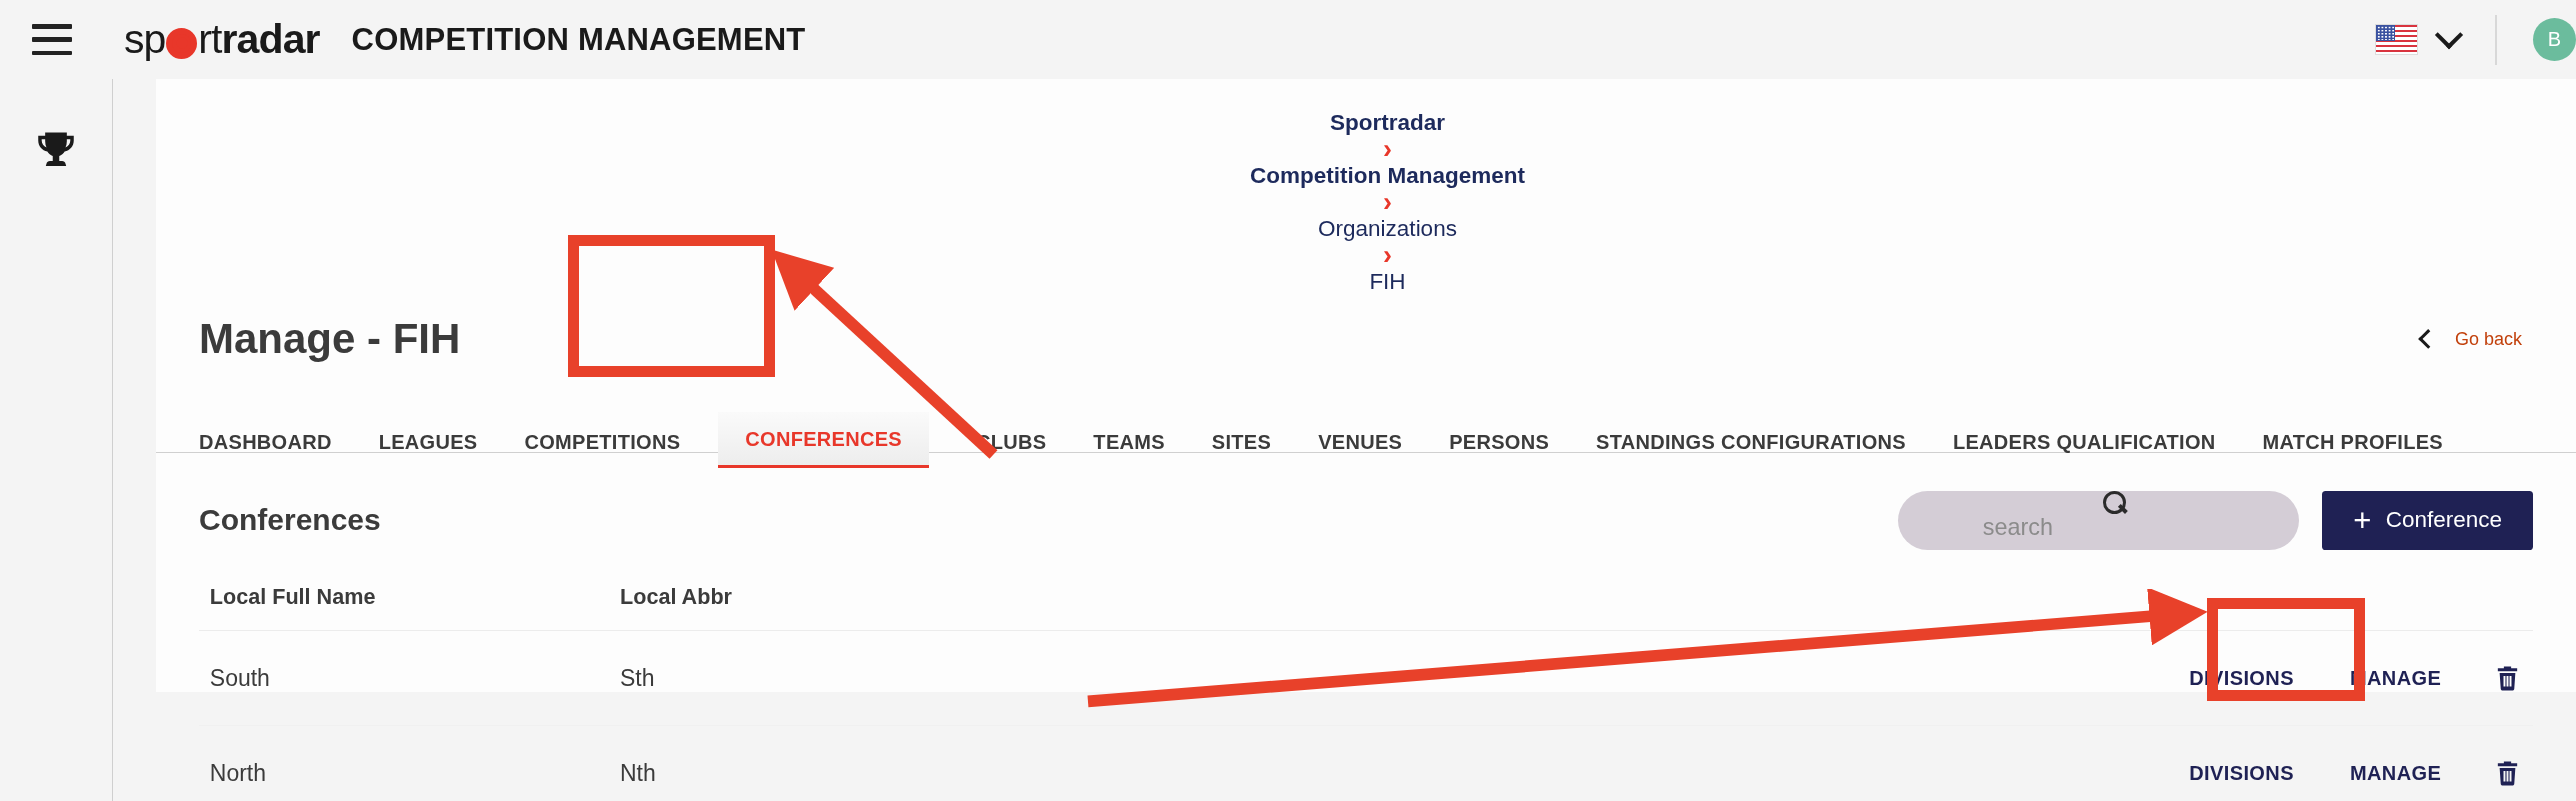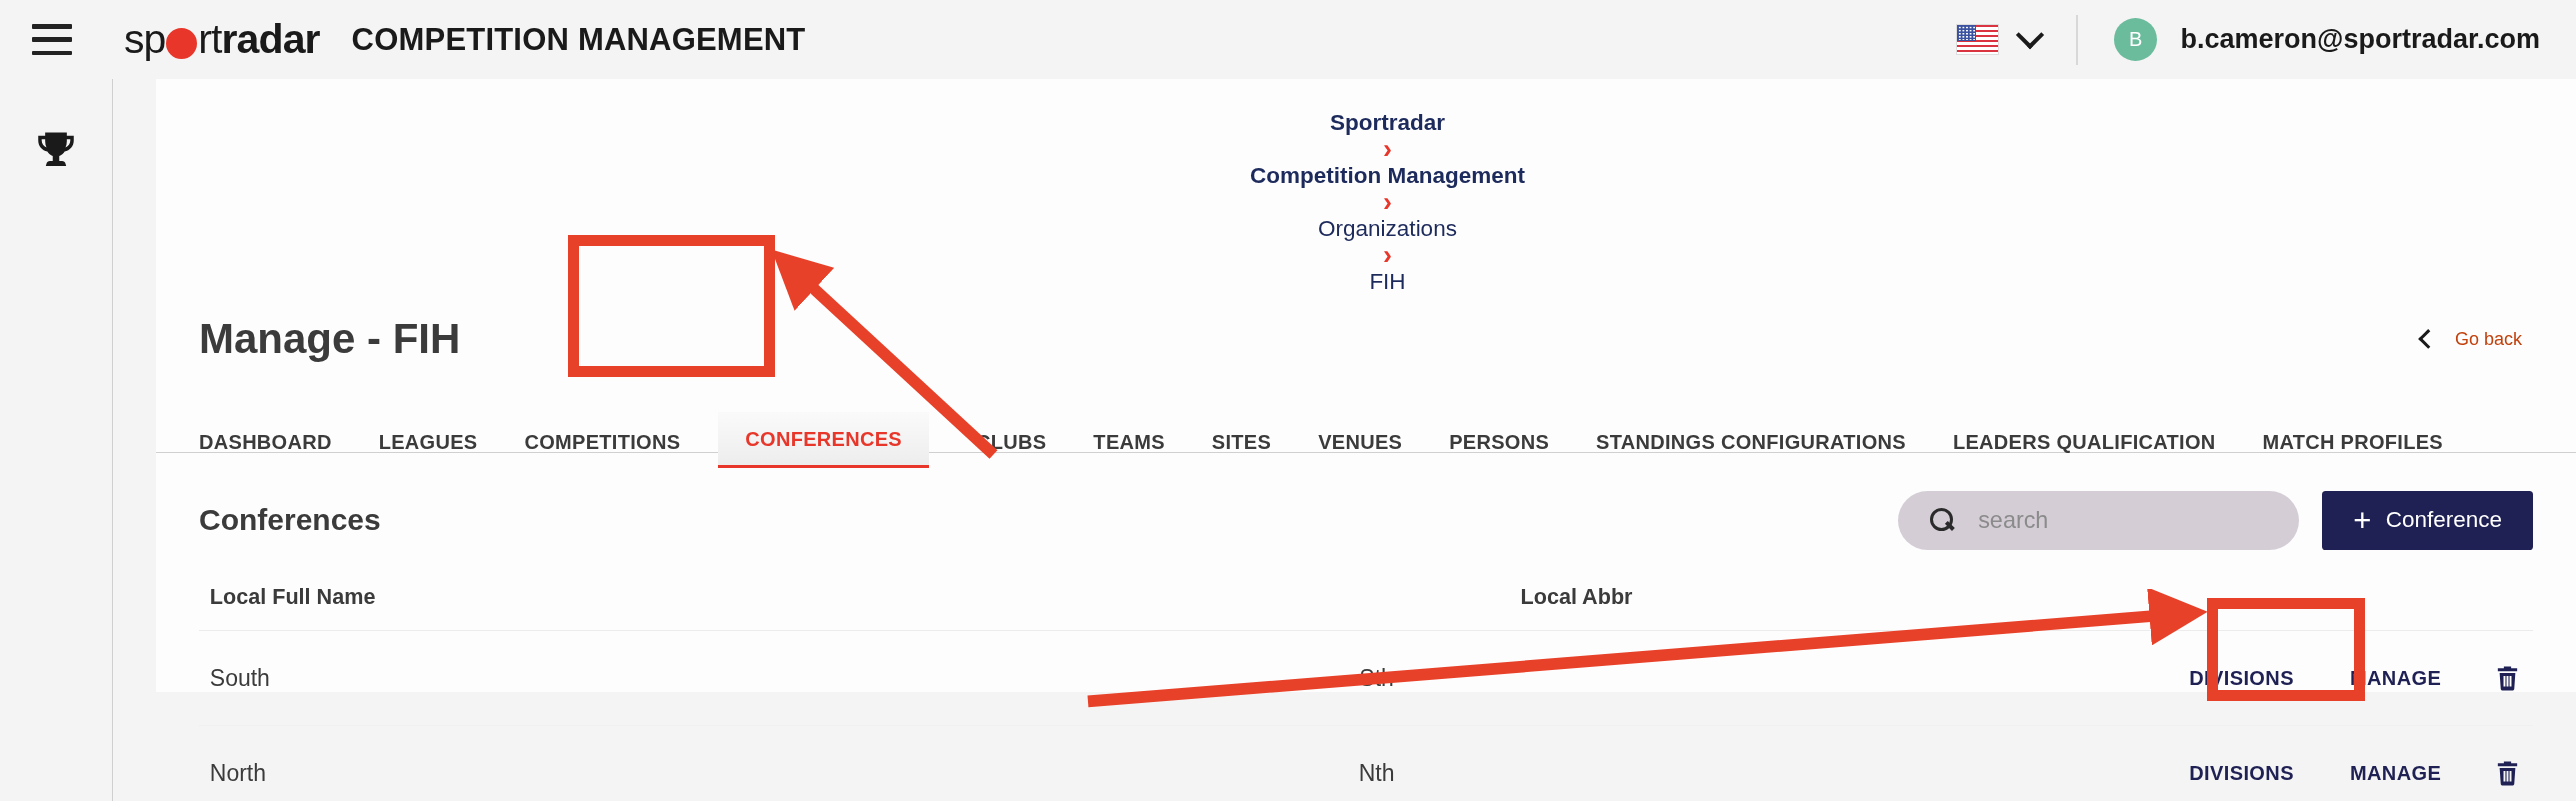--- a/index.html
+++ b/index.html
@@ -146,21 +146,21 @@
   
   .section-row {
     display: flex; align-items: center; padding: 0 43px;
     margin-top: 31px; height: 72px;
   }
   .section-title {
     font-size: 30px; font-weight: 700; color: #3b3b3b; font-stretch: condensed;
   }
   .search-box {
     margin-left: auto; width: 401px; height: 59px; border-radius: 30px;
-    background: #d4cdd6; display: flex; align-items: center; padding-left: 32px;
+    background: #d4cdd6; display: flex; align-items: center; padding-left: 32px; flex-direction: column;
   }
   .search-icon { width: 23.4px; height: 23.4px; position: relative; }
   .search-icon::before {
     content: ""; position: absolute; left: 0; top: 0; width: 17px; height: 17px;
     border: 3.6px solid #2b2b2b; border-radius: 50%;
   }
   .search-icon::after {
     content: ""; position: absolute; left: 15.3px; top: 16px; width: 10px; height: 3.6px;
     background: #2b2b2b; transform: rotate(45deg);
   }
@@ -181,21 +181,21 @@
   
   .table { padding: 0 43px; margin-top: 7.2px; }
   .thead {
     display: flex; align-items: center; height: 68px;
     border-bottom: 1.8px solid #ececec;
   }
   .th {
     font-size: 21.6px; font-weight: 700; color: #3b3b3b; font-stretch: condensed;
   }
   .col-name { width: 421px; padding-left: 10.8px; }
-  .col-abbr { flex: 1; text-align: center; }
+  .col-abbr { flex: 1; }
   .trow {
     display: flex; align-items: center; height: 95px;
     border-bottom: 1.8px solid #f0f0f0;
   }
   .td { font-size: 23px; color: #3b3b3b; font-stretch: condensed; }
   .actions { margin-left: auto; display: flex; align-items: center; }
   .act-link {
     font-size: 20px; font-weight: 700; color: #1f2154;
     letter-spacing: 0.4px; font-stretch: condensed; cursor: pointer;
     margin-left: 56px;
@@ -250,21 +250,20 @@
     <div class="topbar-right">
       <div style="display:flex;align-items:center;cursor:pointer">
         <div class="flag">
           <div class="stripes"></div>
             <div class="canton"></div>
         </div>
         <div class="chev-down"></div>
       </div>
       <div class="divider-v"></div>
       <div class="avatar">B</div>
-      <div class="user-email">b.cameron@sportradar.com</div>
     </div>
   </div>
 
   <div class="rail">
     <svg class="trophy" viewBox="0 0 24 24">
       <path fill="#1a1a1a" d="M7 3h10v1.5h3.2v2.2c0 2.6-1.8 4.6-4.2 5.1-.6 1-1.5 1.7-2.5 2v2.4h1.3c.8 0 1.4.5 1.6 1.2l.3 1.1H7.3l.3-1.1c.2-.7.8-1.2 1.6-1.2H10.5v-2.4c-1-.3-1.9-1-2.5-2C5.6 11.3 3.8 9.3 3.8 6.7V4.5H7V3zm0 3.1H5.4v.6c0 1.5.9 2.7 2.2 3.2-.4-.9-.6-1.9-.6-2.9v-.9zm10 0v.9c0 1-.2 2-.6 2.9 1.3-.5 2.2-1.7 2.2-3.2v-.6H17z"></path>
     </svg>
   </div>
 
   <div class="content">

